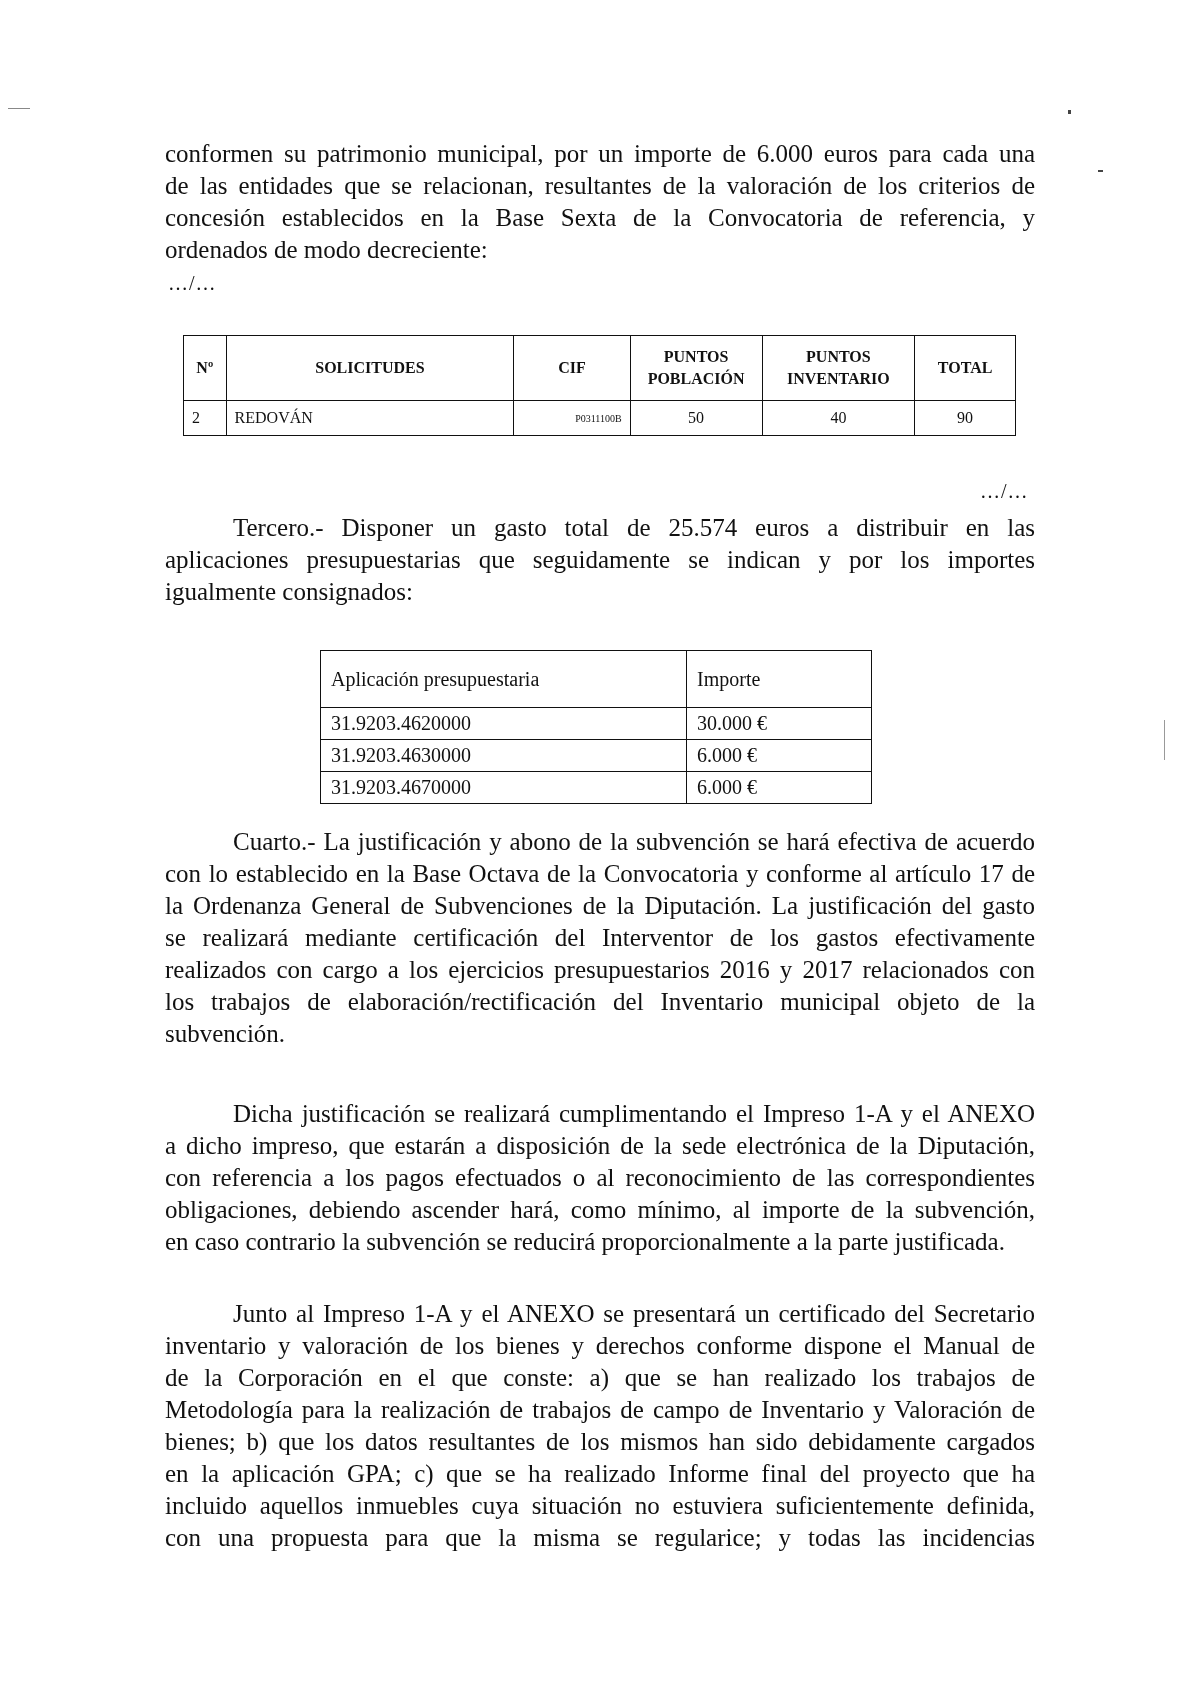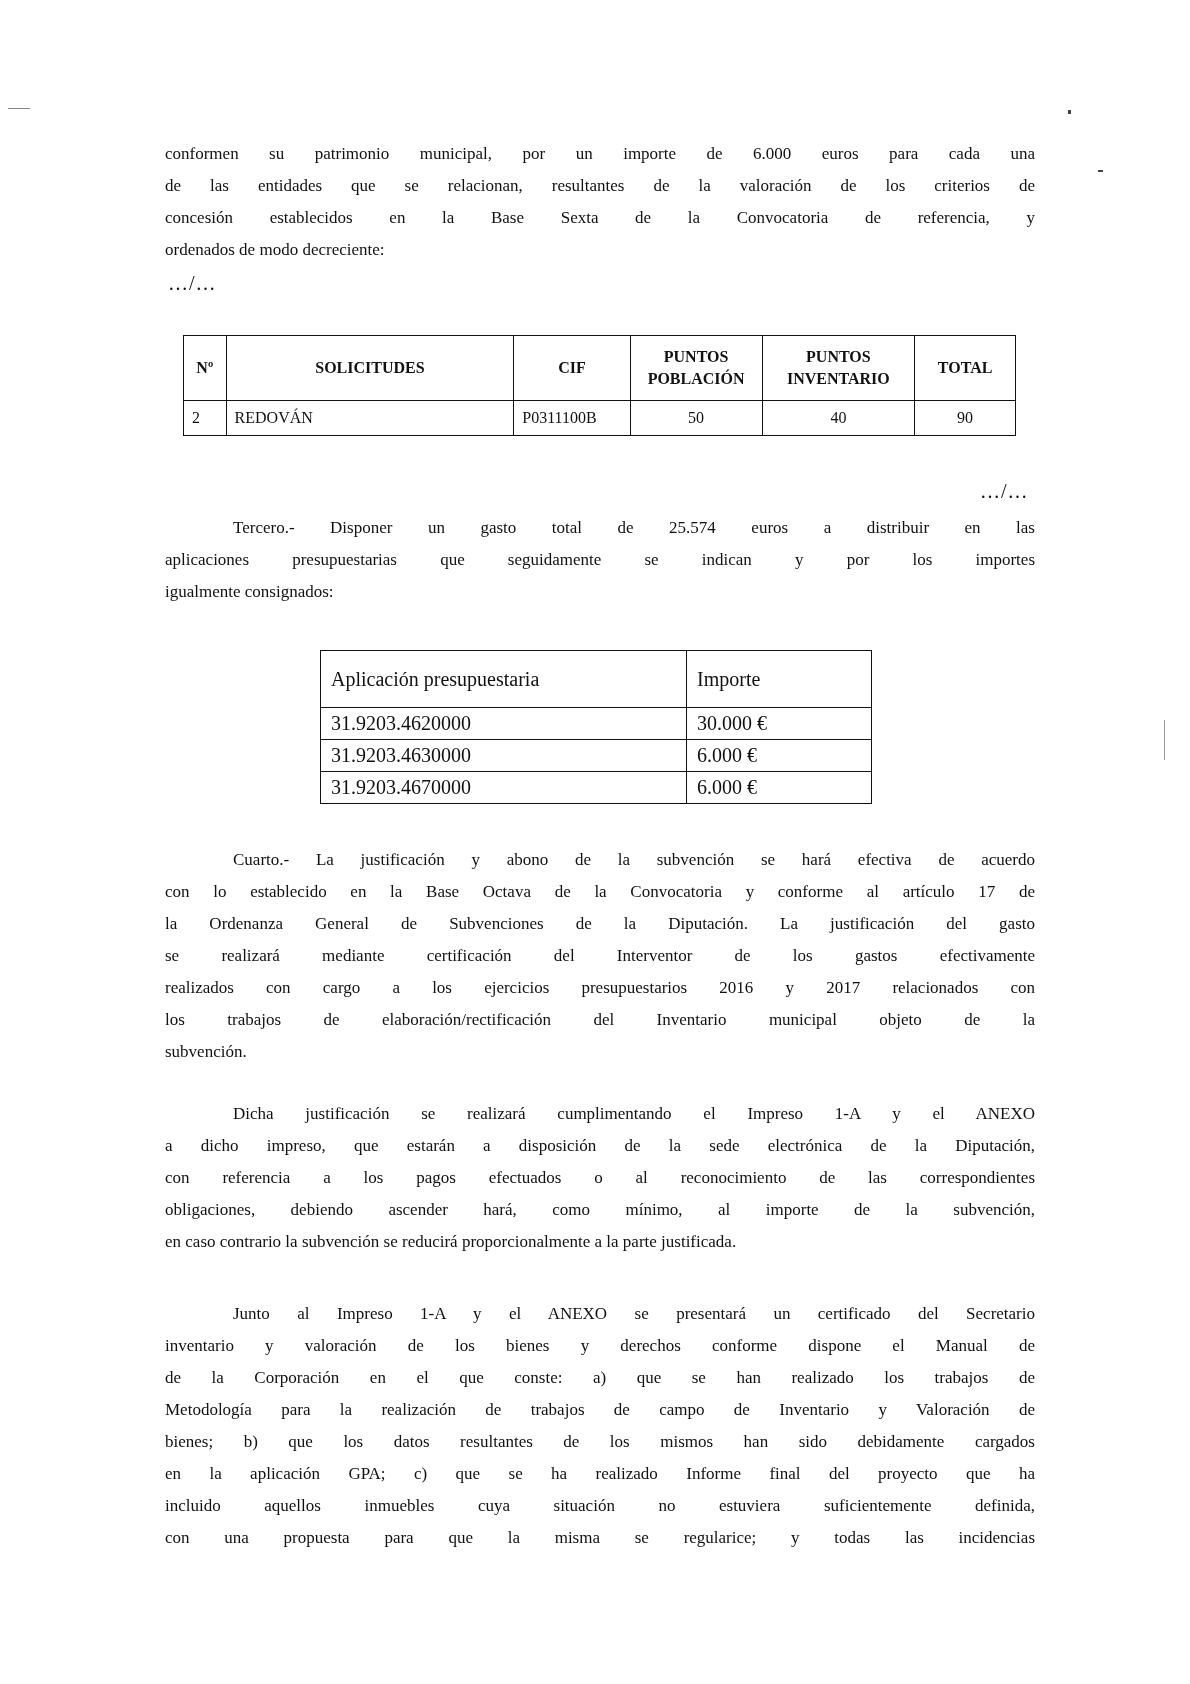--- a/index.html
+++ b/index.html
@@ -1,19 +1,19 @@
 <!DOCTYPE html>
 <html><head>
 <meta charset="utf-8">
 <style>
   html, body { margin:0; padding:0; background:#ffffff; }
   body { width:1190px; height:1684px; position:relative; overflow:hidden;
          font-family:"DejaVu Serif","Liberation Serif",serif; color:#111; }
   .page { position:absolute; left:0; top:0; width:1190px; height:1684px; }
-  .para { position:absolute; left:165px; width:870px; font-size:17px; line-height:32px;
+  .para { position:absolute; left:165px; width:870px; font-size:25px; line-height:32px;
           text-align:justify; font-family:"Liberation Serif","DejaVu Serif",serif; }
   .para .line { display:block; text-align:justify; text-align-last:justify; white-space:nowrap; }
   .para .line.last { text-align-last:left; }
   .indent { padding-left:68px; }
   .ellipsis { position:absolute; font-size:20px; font-family:"Liberation Serif",serif; letter-spacing:1px; }
   table { border-collapse:collapse; position:absolute; }
   .t1 { left:183px; top:335px; width:833px; font-family:"Liberation Serif",serif; }
   .t1 td, .t1 th { border:1.5px solid #111; font-size:16px; padding:0 8px; }
   .t1 th { height:64px; font-weight:bold; text-align:center; line-height:22px; font-size:16px; }
   .t1 td { height:34px; }
@@ -53,21 +53,21 @@
       </th>
       <th style="width:130px;">
         <span>PUNTOS</span><br>
         <span>INVENTARIO</span>
       </th>
       <th style="width:80px;">TOTAL</th>
     </tr>
     <tr>
       <td>2</td>
       <td>REDOVÁN</td>
-      <td style="text-align:left;font-size:16px;">P0311100B</td>
+      <td style="text-align:right;font-size:10px;">P0311100B</td>
       <td style="text-align:center;">50</td>
       <td style="text-align:center;">40</td>
       <td style="text-align:center;">90</td>
     </tr>
   </tbody>
     </table>
 
   <div class="ellipsis" style="left:980px;top:480px;">…/…</div>
 
   <div class="para" style="top:512px;">
@@ -90,21 +90,21 @@
       <td>31.9203.4630000</td>
       <td>6.000 €</td>
     </tr>
     <tr>
       <td>31.9203.4670000</td>
       <td>6.000 €</td>
     </tr>
   </tbody>
     </table>
 
-  <div class="para" style="top:844px;">
+  <div class="para" style="top:826px;">
     <span class="line indent">Cuarto.- La justificación y abono de la subvención se hará efectiva de acuerdo</span>
     <span class="line">con lo establecido en la Base Octava  de la Convocatoria y conforme al artículo 17 de</span>
     <span class="line">la Ordenanza General de Subvenciones de la Diputación. La justificación del gasto</span>
     <span class="line">se realizará mediante certificación del Interventor de los gastos efectivamente</span>
     <span class="line">realizados con cargo a los  ejercicios presupuestarios 2016 y 2017 relacionados con</span>
     <span class="line">los trabajos de elaboración/rectificación del Inventario municipal objeto de la</span>
     <span class="line last">subvención.</span>
   </div>
 
   <div class="para" style="top:1098px;">

